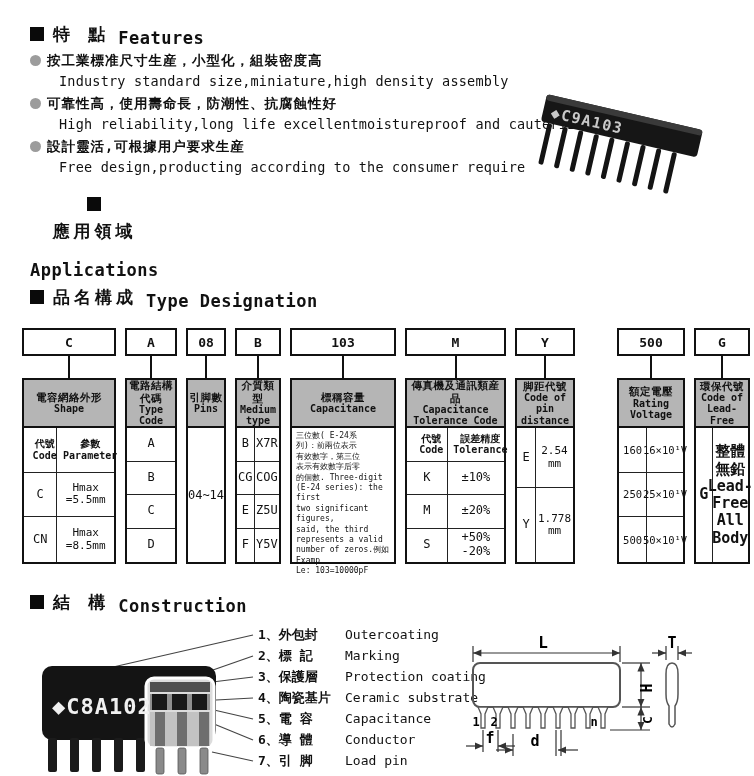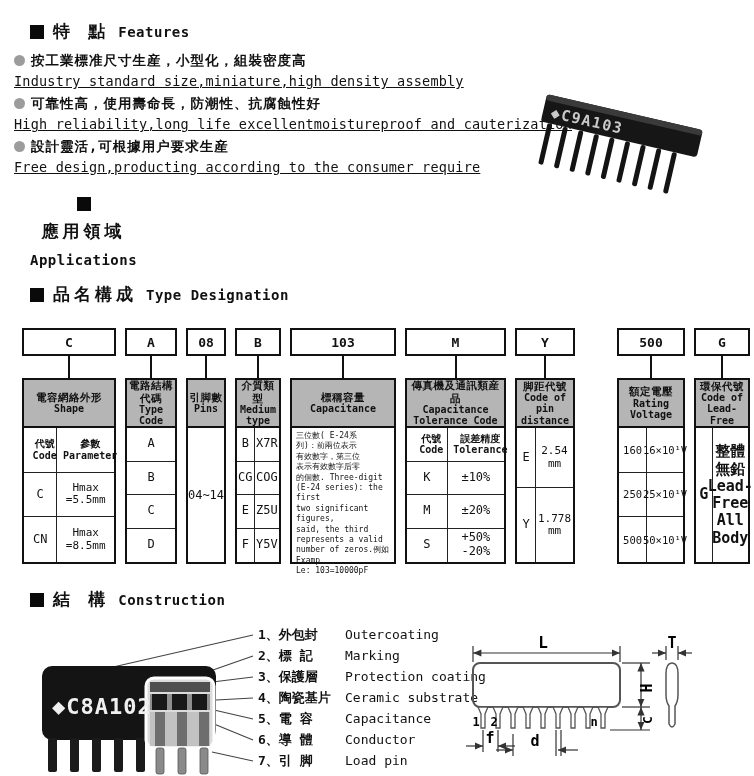--- a/index.html
+++ b/index.html
@@ -4,26 +4,26 @@
 <style>
   html,body{margin:0;padding:0;background:#fff;}
   .page{position:relative;width:754px;height:776px;background:#fff;overflow:hidden;
         font-family:"DejaVu Sans Mono","Liberation Mono",monospace;color:#111;}
   .abs{position:absolute;}
   .pre{white-space:pre-line;}
   
   .sec{display:flex;align-items:center;gap:9px;}
   .sqr{width:14px;height:14px;background:#0a0a0a;flex:0 0 auto;}
   .t-zh{font-size:17px;font-weight:bold;letter-spacing:4px;}
-  .t-en{font-size:14px;font-weight:bold;letter-spacing:0.5px;}
+  .t-en{font-size:17px;font-weight:bold;letter-spacing:0.5px;margin-top:8px;}
   
-  .bitem{position:absolute;left:14px;}
+  .bitem{position:absolute;left:30px;}
   .dot{position:absolute;left:0;top:3px;width:11px;height:11px;border-radius:50%;background:#9c9c9c;}
   .bzh{margin-left:17px;font-size:13.5px;font-weight:bold;letter-spacing:1px;}
-  .ben{font-size:13.5px;margin-top:3px;letter-spacing:0.2px;text-decoration:underline;}
+  .ben{margin-left:29px;font-size:13.5px;margin-top:3px;letter-spacing:0.2px;}
   
   .azh{font-size:13px;font-weight:bold;letter-spacing:1px;}
   .aen{font-size:13px;margin-top:5px;}
   
   .ttable{position:absolute;left:22px;top:328px;display:flex;gap:9px;}
   .col{display:flex;flex-direction:column;}
   .codebox{height:24px;border:2px solid #111;display:flex;align-items:center;justify-content:center;
            font-size:13px;font-weight:bold;background:#fff;}
   .conn{width:2px;height:22px;background:#111;margin:0 auto;}
   .hdr{height:46px;border:2px solid #111;background:#b5b5b5;display:flex;flex-direction:column;

